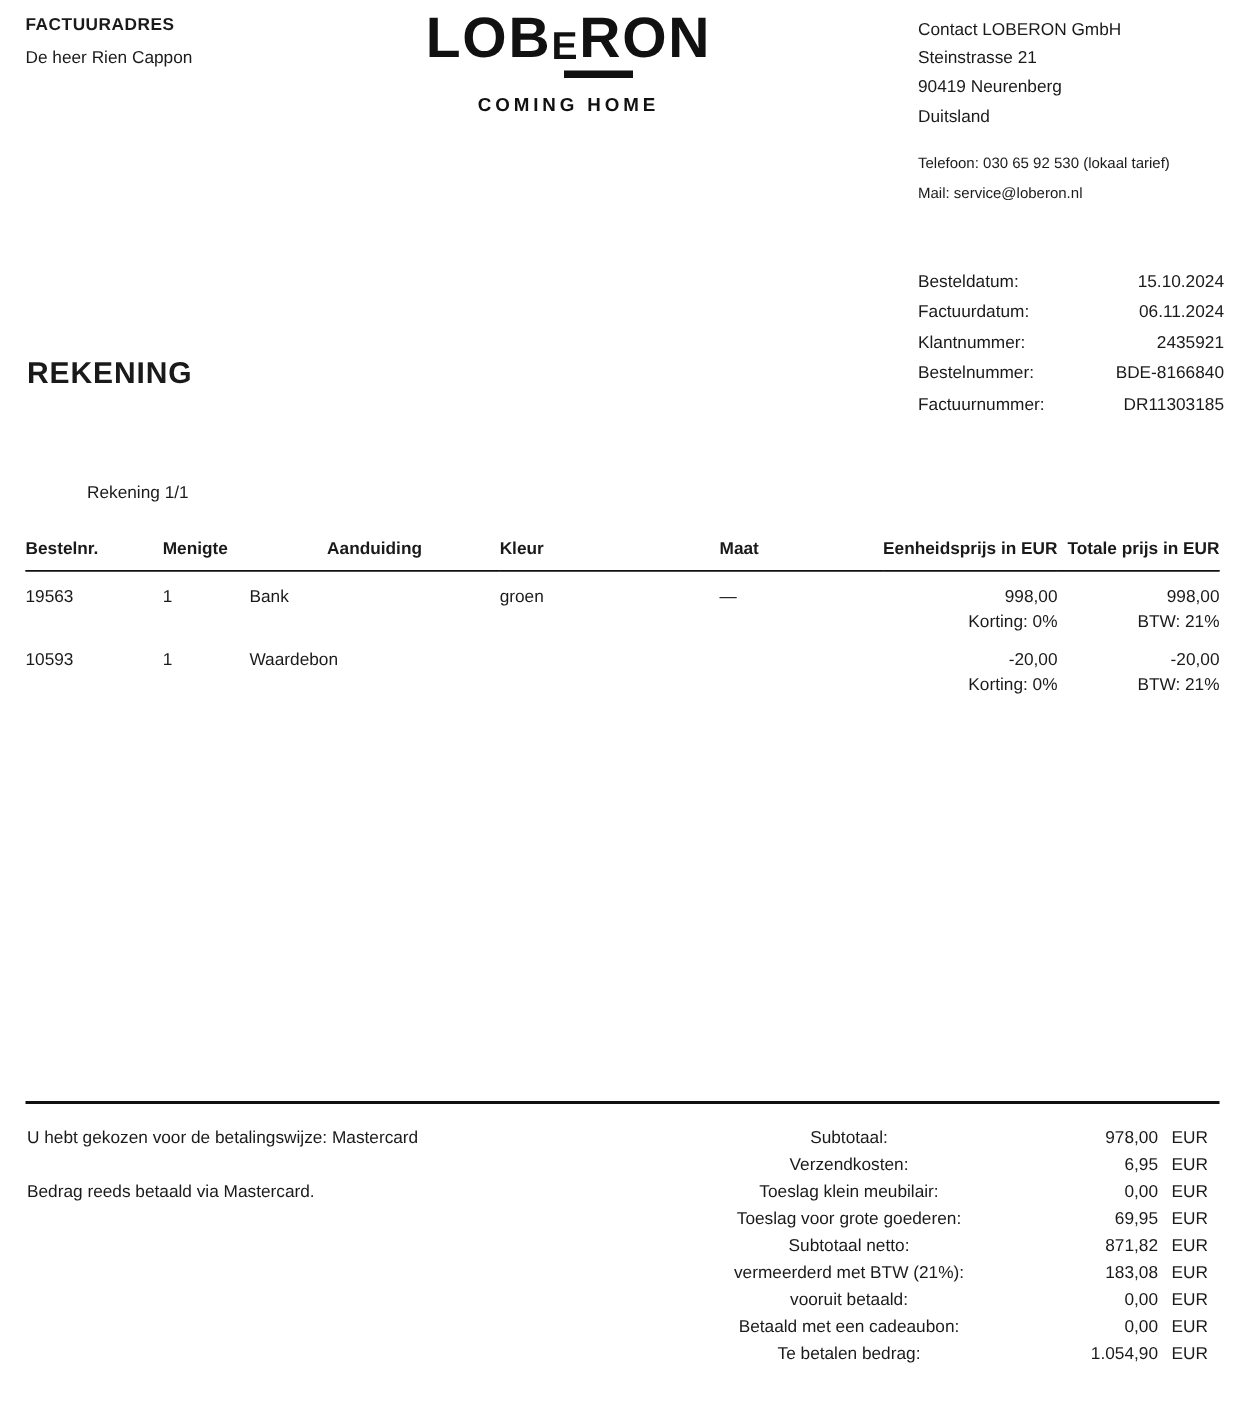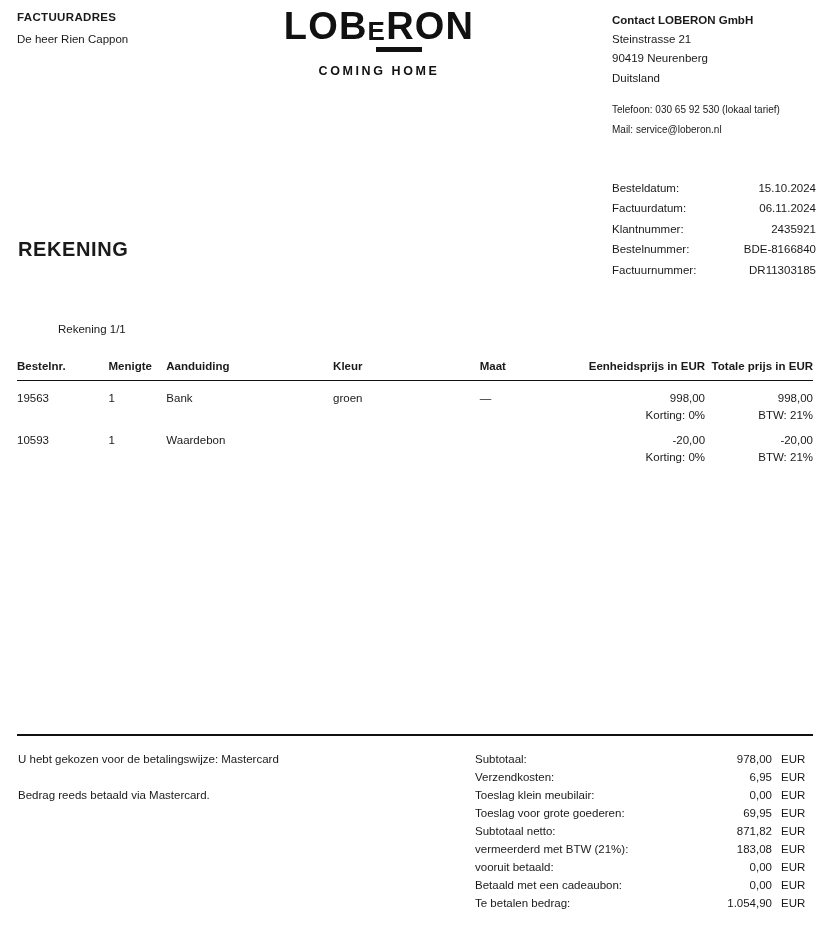--- a/index.html
+++ b/index.html
@@ -82,21 +82,21 @@
 
   
   .contact {
     position: absolute;
     left: 612px;
     top: 11px;
     width: 215px;
     font-size: 11.5px;
     line-height: 19.2px;
   }
-  .contact-title { font-weight: bold; }
+  .contact-title { font-weight: normal; }
   .contact-phones {
     position: absolute;
     left: 612px;
     top: 100px;
     width: 218px;
     font-size: 10px;
     line-height: 20px;
   }
 
   
@@ -153,21 +153,21 @@
   }
   .items thead tr { border-bottom: 1.6px solid #111; }
   .items td {
     padding: 0;
     vertical-align: top;
     white-space: nowrap;
   }
   .items .r { text-align: right; }
   .items .c-nr    { width: 92px; }
   .items .c-qty   { width: 58px; }
-  .items .c-desc  { width: 168px; }
+  .items .c-desc  { width: 168px; text-align: center; }
   .items .c-col   { width: 148px; }
   .items .c-size  { width: 110px; margin-left: 23px; }
   .items .c-unit  { width: 112px; }
   .items .c-tot   { width: 108px; }
   .row-main td { padding-top: 10px; line-height: 15px; }
   .row-sub  td { padding-top: 2px; line-height: 15px; }
 
   
   .footer-rule {
     position: absolute;
@@ -195,21 +195,21 @@
     font-size: 11.5px;
     border-collapse: collapse;
   }
   .totals td {
     padding: 0;
     height: 18.05px;
     line-height: 18.05px;
     vertical-align: top;
     white-space: nowrap;
   }
-  .totals td.label { text-align: left; }
+  .totals td.label { text-align: center; }
   .totals td.amount { text-align: right; padding-right: 9px; width: 115px; }
   .totals td.cur { text-align: left; width: 34px; }
   .totals tr.bold td { font-weight: bold; }
 </style>
 </head>
 <body>
 
 <div class="page">
 
   <div class="bill-to">

